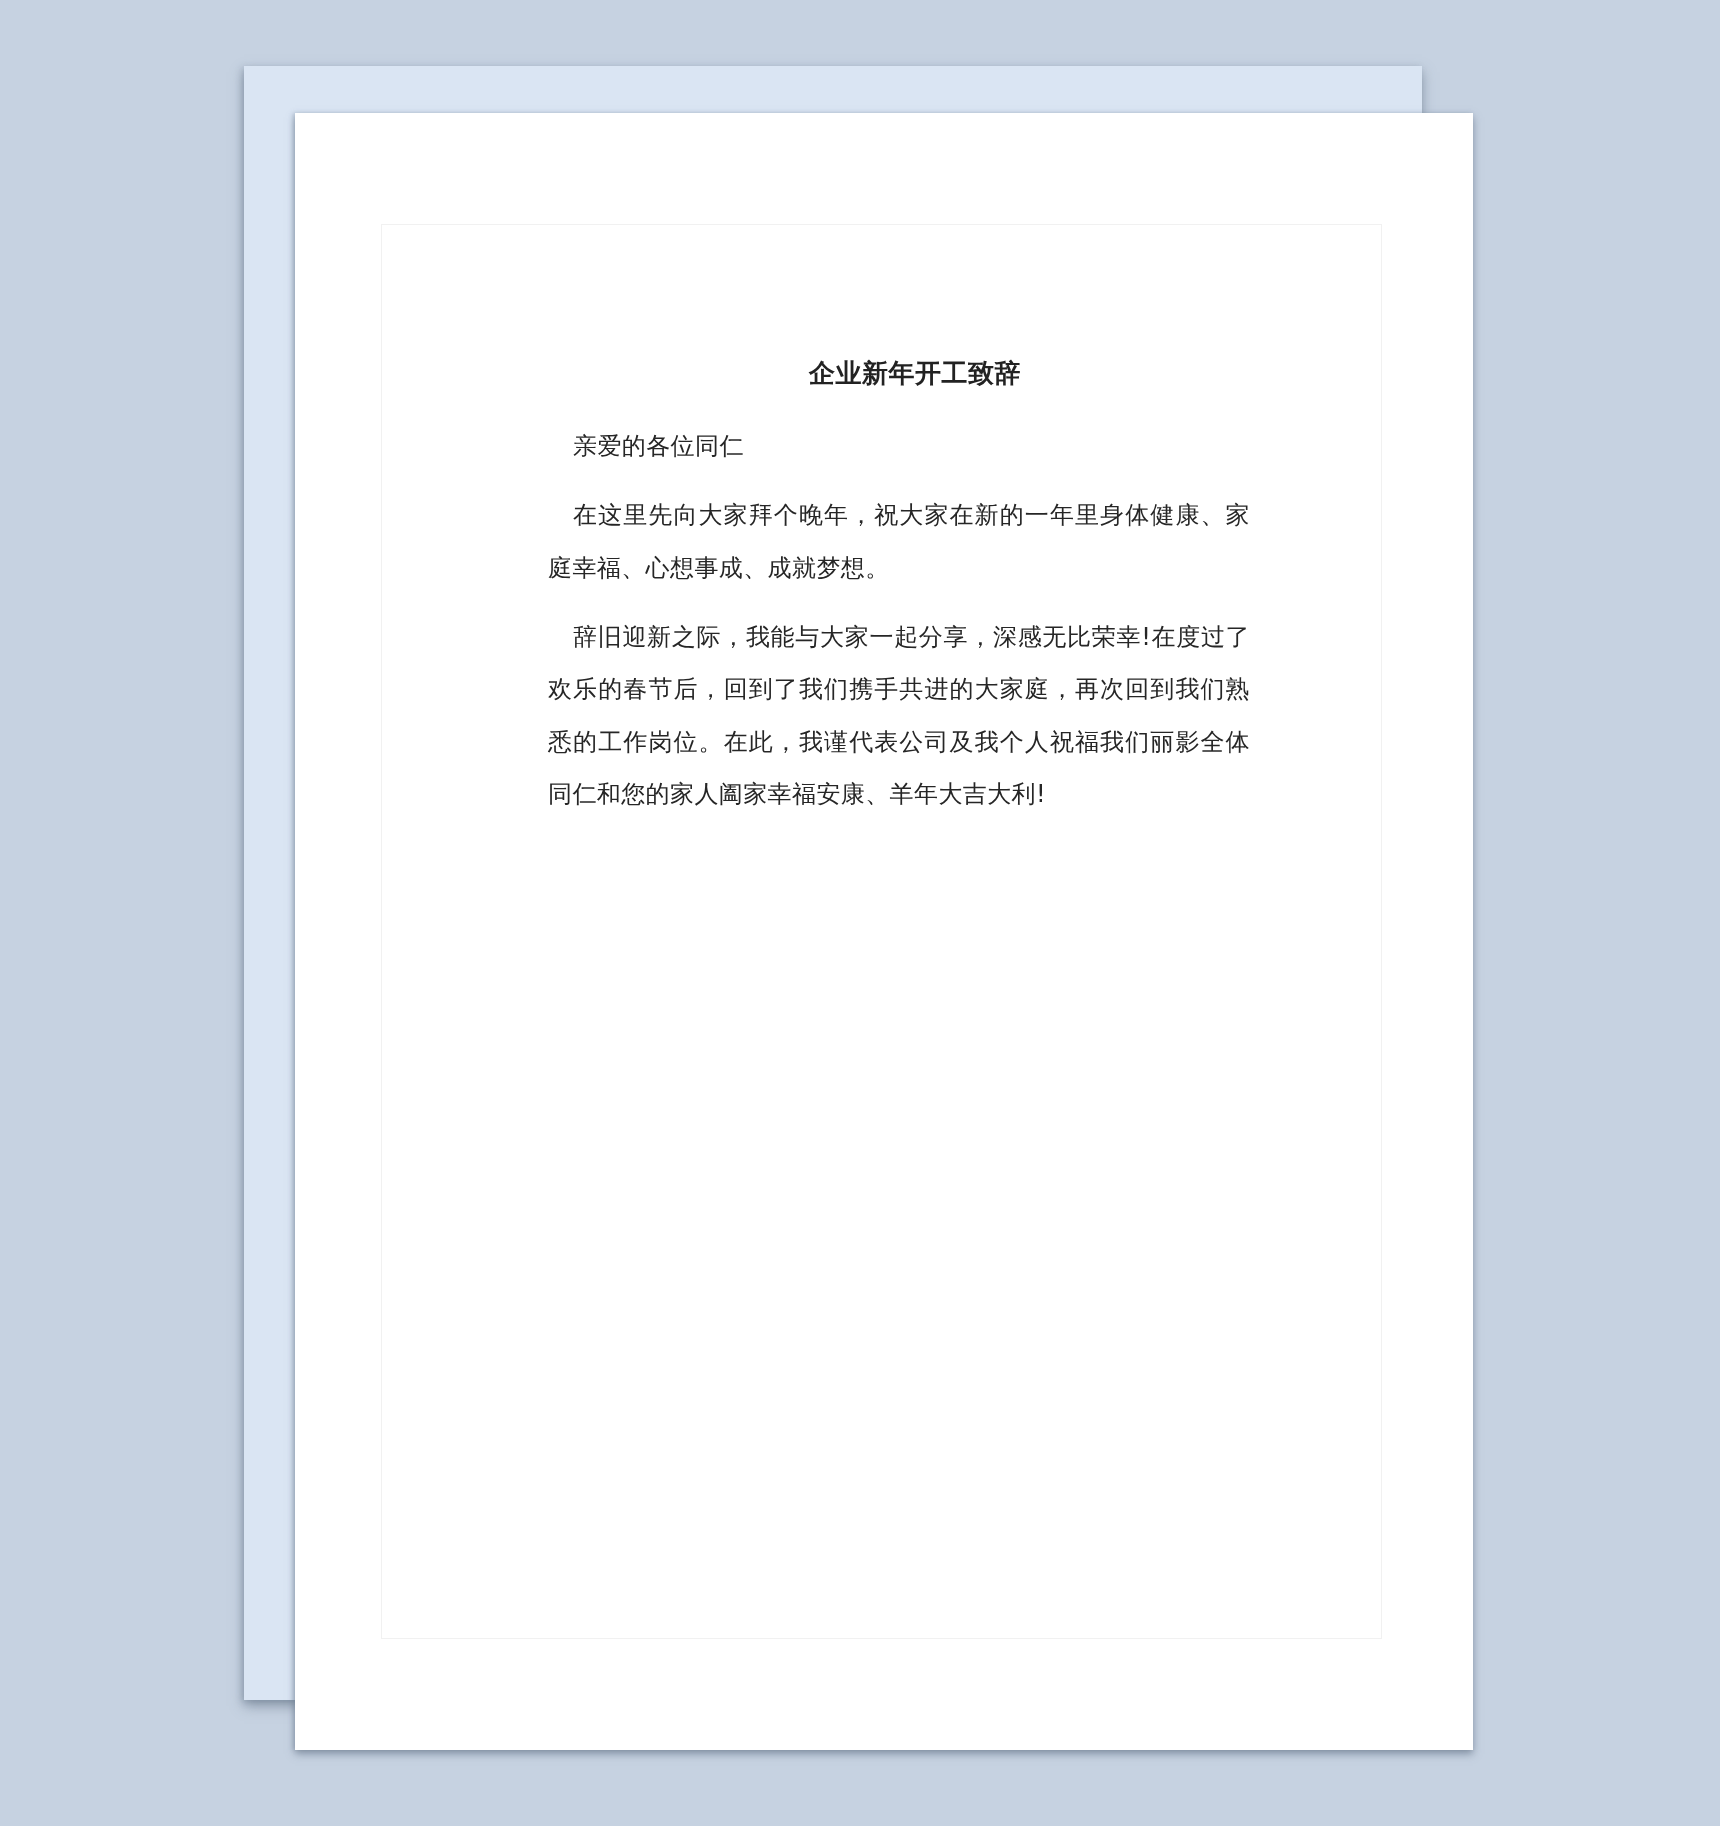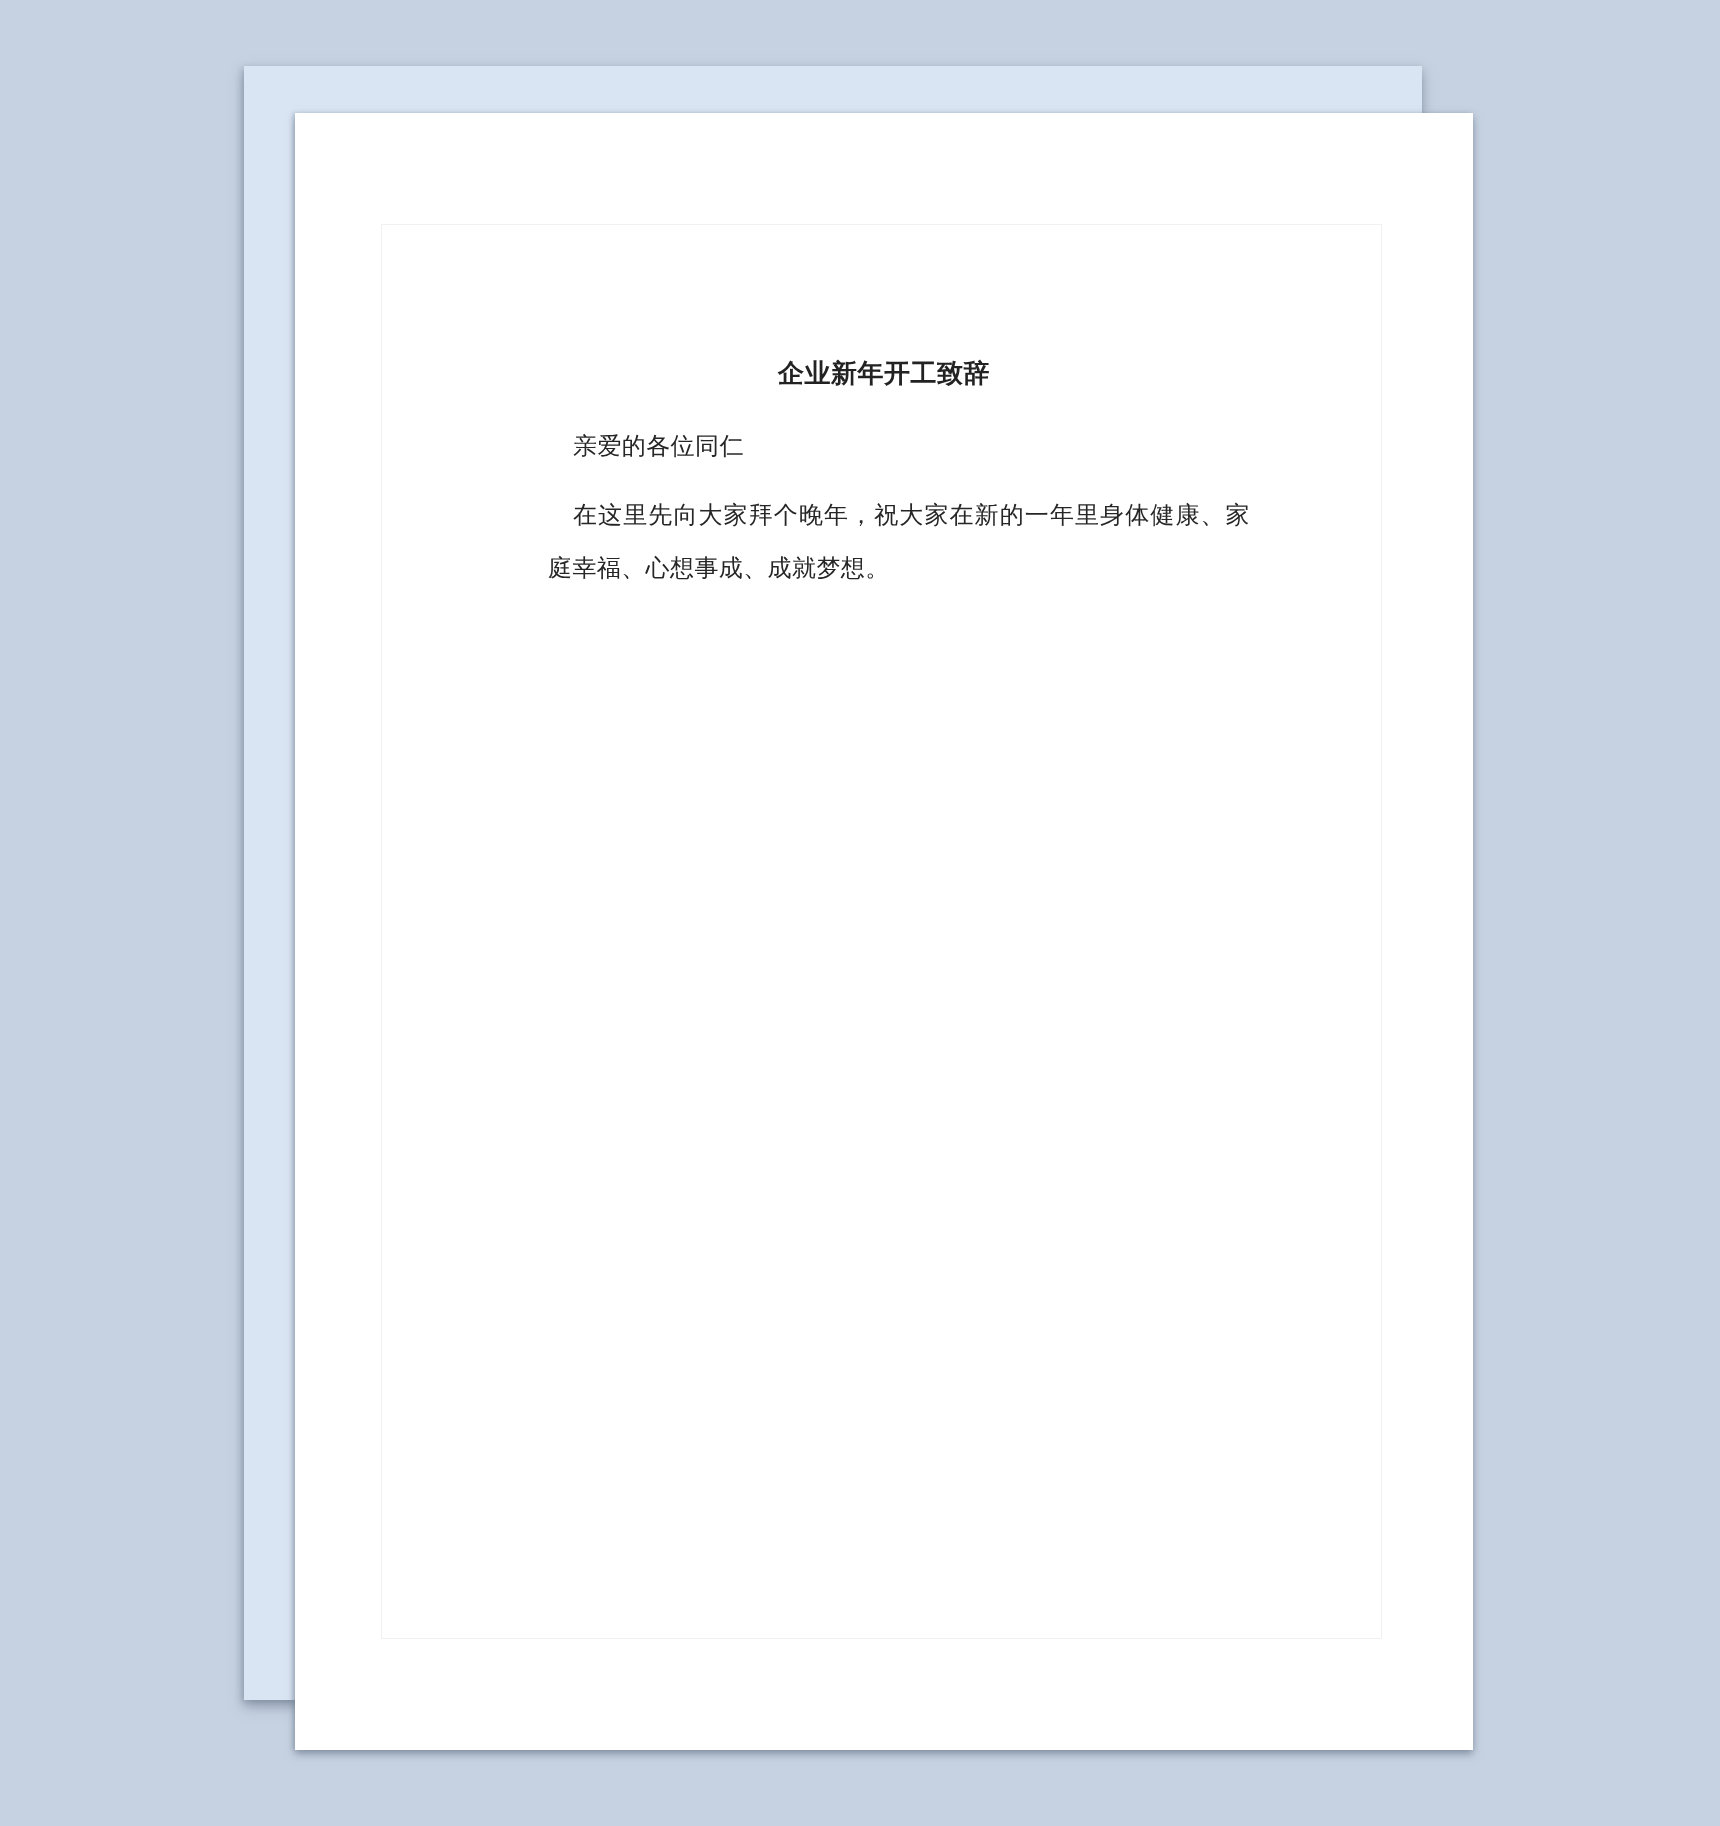--- a/index.html
+++ b/index.html
@@ -32,20 +32,21 @@
   }
   .doc-title {
     position: absolute;
     left: 0; width: 1178px;
     top: 243px;
     text-align: center;
     font-size: 26px;
     font-weight: bold;
     color: #222;
     letter-spacing: 0.5px;
+    padding-left: 31px;
   }
   .doc-body {
     position: absolute;
     left: 237px;
     top: 307px;
     width: 702px;
     color: #262626;
     font-size: 24px;
     line-height: 52.5px;
     margin-left: 16px;
@@ -63,14 +64,15 @@
 <div class="back-page"></div>
 
 <div class="front-page">
   <div class="inner-frame"></div>
 
   <div class="doc-title">企业新年开工致辞</div>
 
   <div class="doc-body">
     <p>亲爱的各位同仁</p>
     <p>在这里先向大家拜个晚年，祝大家在新的一年里身体健康、家庭幸福、心想事成、成就梦想。</p>
+    <p>辞旧迎新之际，我能与大家一起分享，深感无比荣幸!在度过了欢乐的春节后，回到了我们携手共进的大家庭，再次回到我们熟悉的工作岗位。在此，我谨代表公司及我个人祝福我们丽影全体同仁和您的家人阖家幸福安康、羊年大吉大利!</p>
   </div>
 </div>
 
 </body></html>

